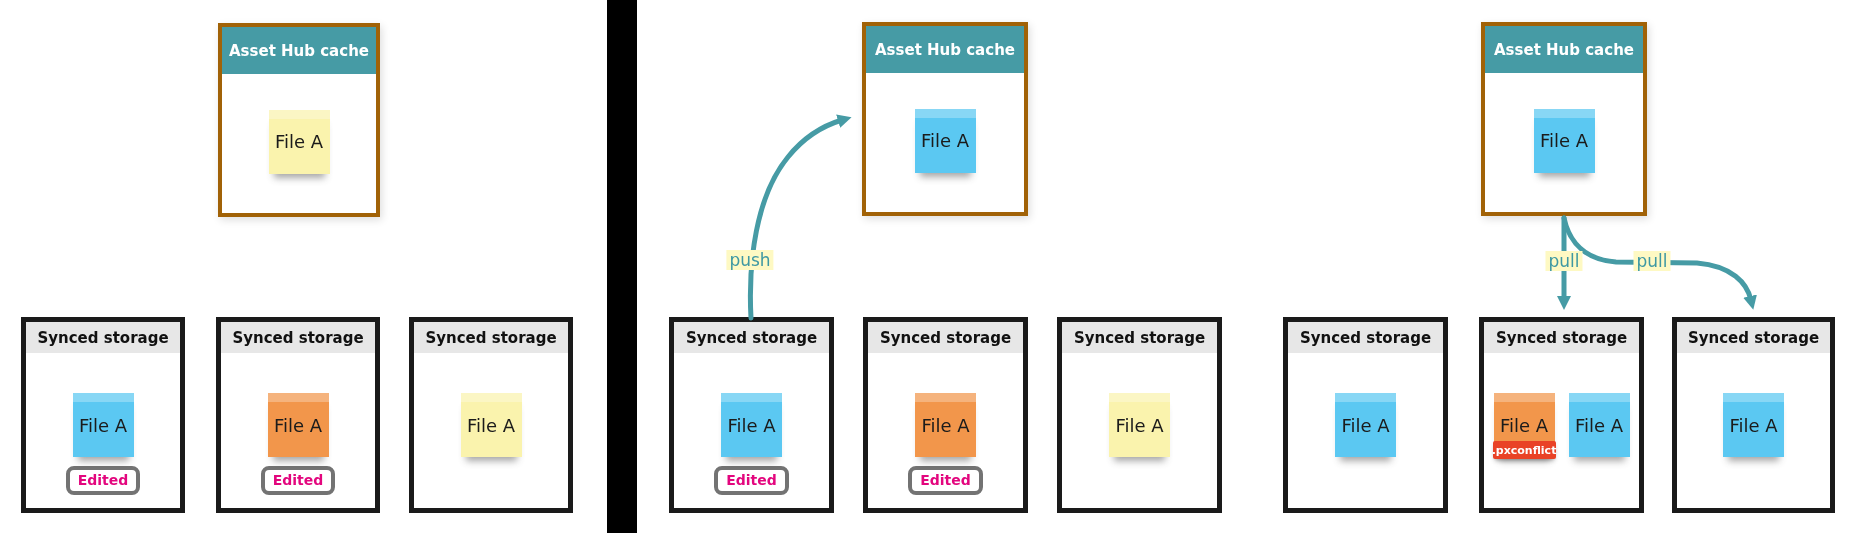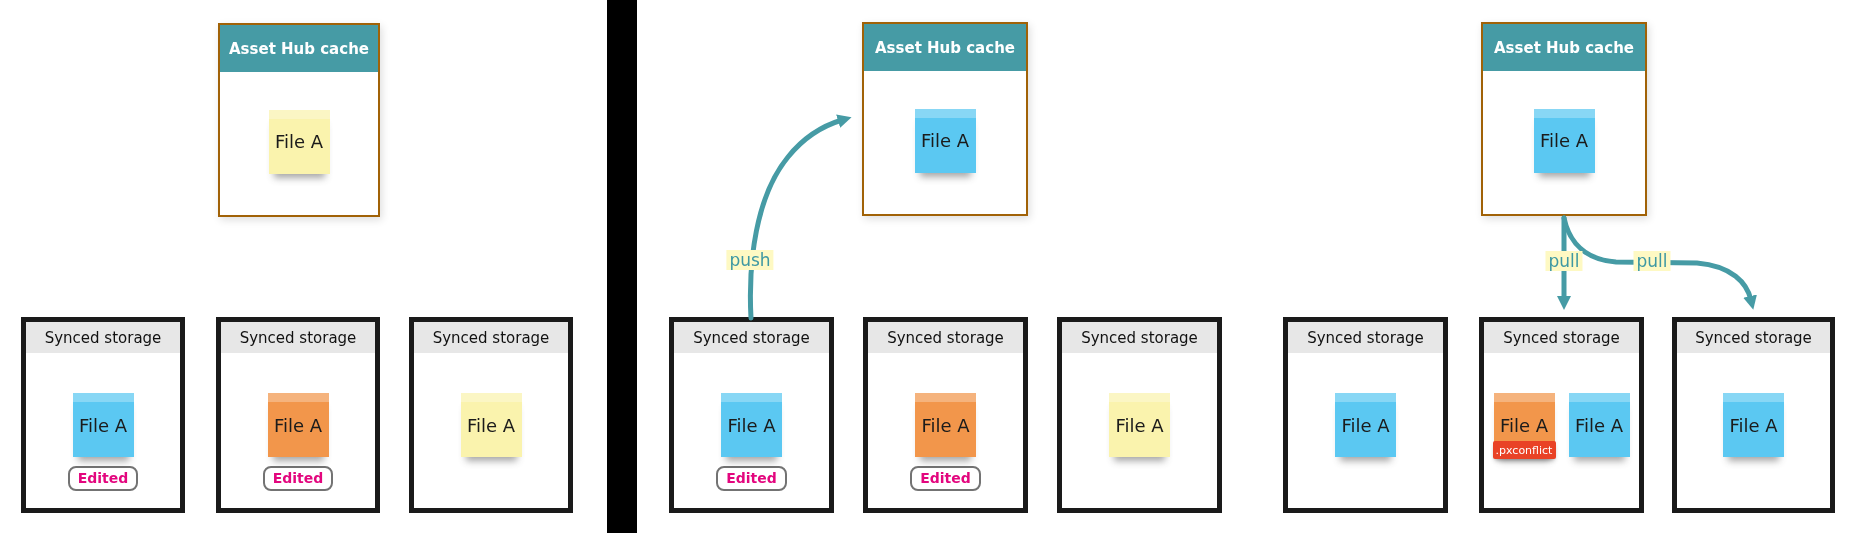--- a/index.html
+++ b/index.html
@@ -5,38 +5,38 @@
   html,body{margin:0;padding:0;background:#ffffff;}
   .canvas{
     position:relative;width:1859px;height:537px;background:#ffffff;
     font-family:"DejaVu Sans","Liberation Sans",sans-serif;overflow:hidden;
   }
   
   .divider{position:absolute;left:607px;top:0;width:30px;height:533px;background:#000000;}
   
   .cache{
     position:absolute;width:162px;height:194px;background:#ffffff;
-    border:2px solid #a16207;box-shadow:2px 3px 8px rgba(0,0,0,0.13);
+    border:4px solid #a16207;box-shadow:2px 3px 8px rgba(0,0,0,0.13);
     box-sizing:border-box;
   }
   .cache-header{
     height:47px;background:#469ba5;color:#ffffff;font-size:15px;font-weight:700;
     display:flex;align-items:center;justify-content:center;
   }
   .cache-body{
     position:relative;height:calc(100% - 47px);
     display:flex;align-items:center;justify-content:center;
   }
   
   .storage{
     position:absolute;top:317px;width:165px;height:196px;background:#ffffff;
     border:5px solid #1a1a1a;box-sizing:border-box;
   }
   .storage-header{
-    height:31px;background:#e7e7e7;color:#111111;font-size:15px;font-weight:400;
+    height:31px;background:#e7e7e7;color:#111111;font-size:15px;font-weight:700;
     display:flex;align-items:center;justify-content:center;
   }
   .storage-body{
     position:relative;height:calc(100% - 31px);
     display:flex;flex-direction:column;align-items:center;
   }
   .note-row{display:flex;flex-direction:row;gap:14px;margin-top:40px;}
   
   .note{
     position:relative;width:61px;height:64px;
@@ -50,26 +50,26 @@
   }
   .note-blue{background:#5bc8f2;}
   .note-orange{background:#f2964b;}
   .note-yellow{background:#faf3ad;}
   .storage-body > .note{margin-top:40px;}
   .cache-body > .note{margin-top:-4px;}
   .note-wrap{position:relative;}
   
   .badge{
     margin-top:9px;height:21px;line-height:21px;padding:0 8px;background:#ffffff;
-    border:2px solid #737373;border-radius:8px;color:#e3067e;
+    border:4px solid #737373;border-radius:8px;color:#e3067e;
     font-size:14px;font-weight:700;
   }
   .tag{
     position:absolute;left:-1px;bottom:-2px;width:63px;height:18px;
-    background:#e94226;color:#ffffff;font-size:11px;font-weight:400;
+    background:#e94226;color:#ffffff;font-size:11px;font-weight:700;
     display:flex;align-items:center;justify-content:center;border-radius:2px;
     box-shadow:0 3px 4px -2px rgba(60,60,60,0.5);
   }
   
   .arrows{position:absolute;left:0;top:0;width:1859px;height:537px;pointer-events:none;}
   .flow-label{
     position:absolute;transform:translate(-50%,-50%);
     color:#3e98a3;font-size:17px;background:#fef9c3;padding:0 3px;z-index:3;
   }
 </style>

